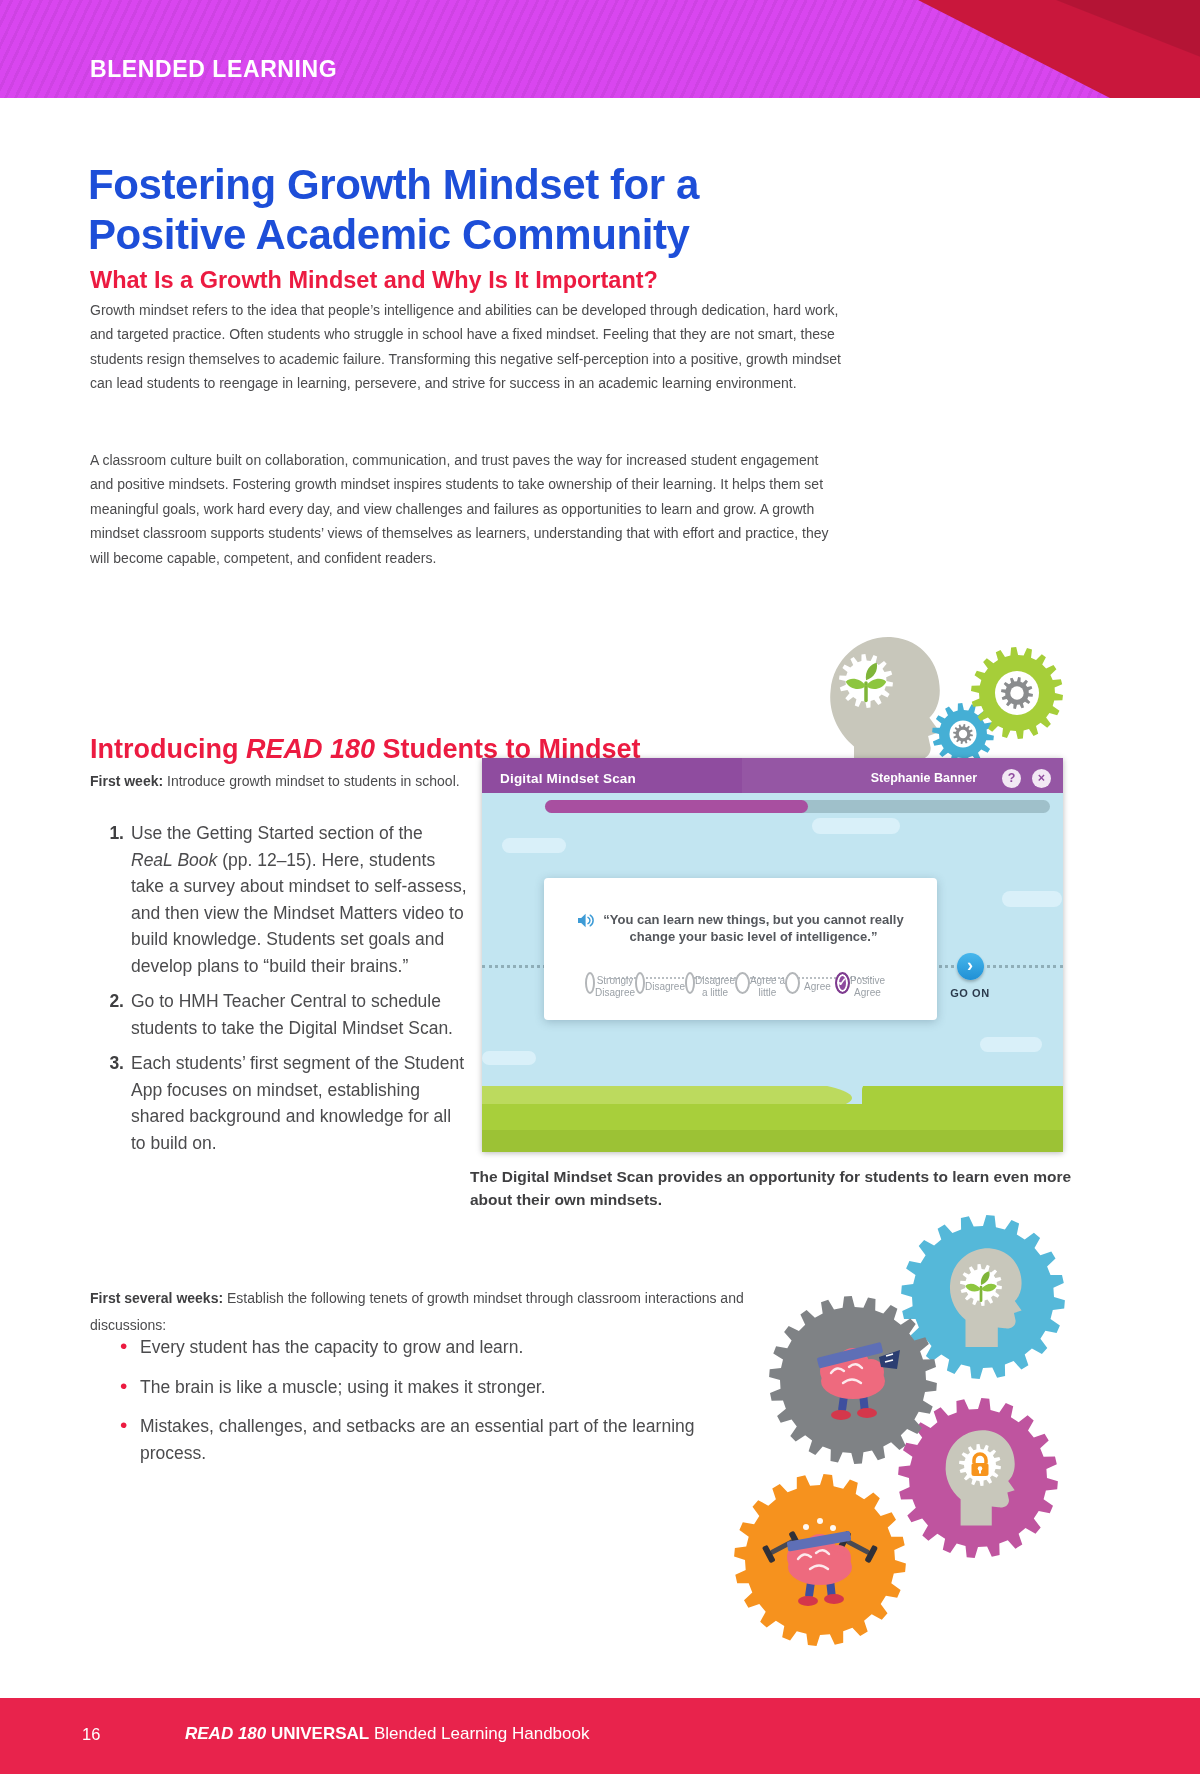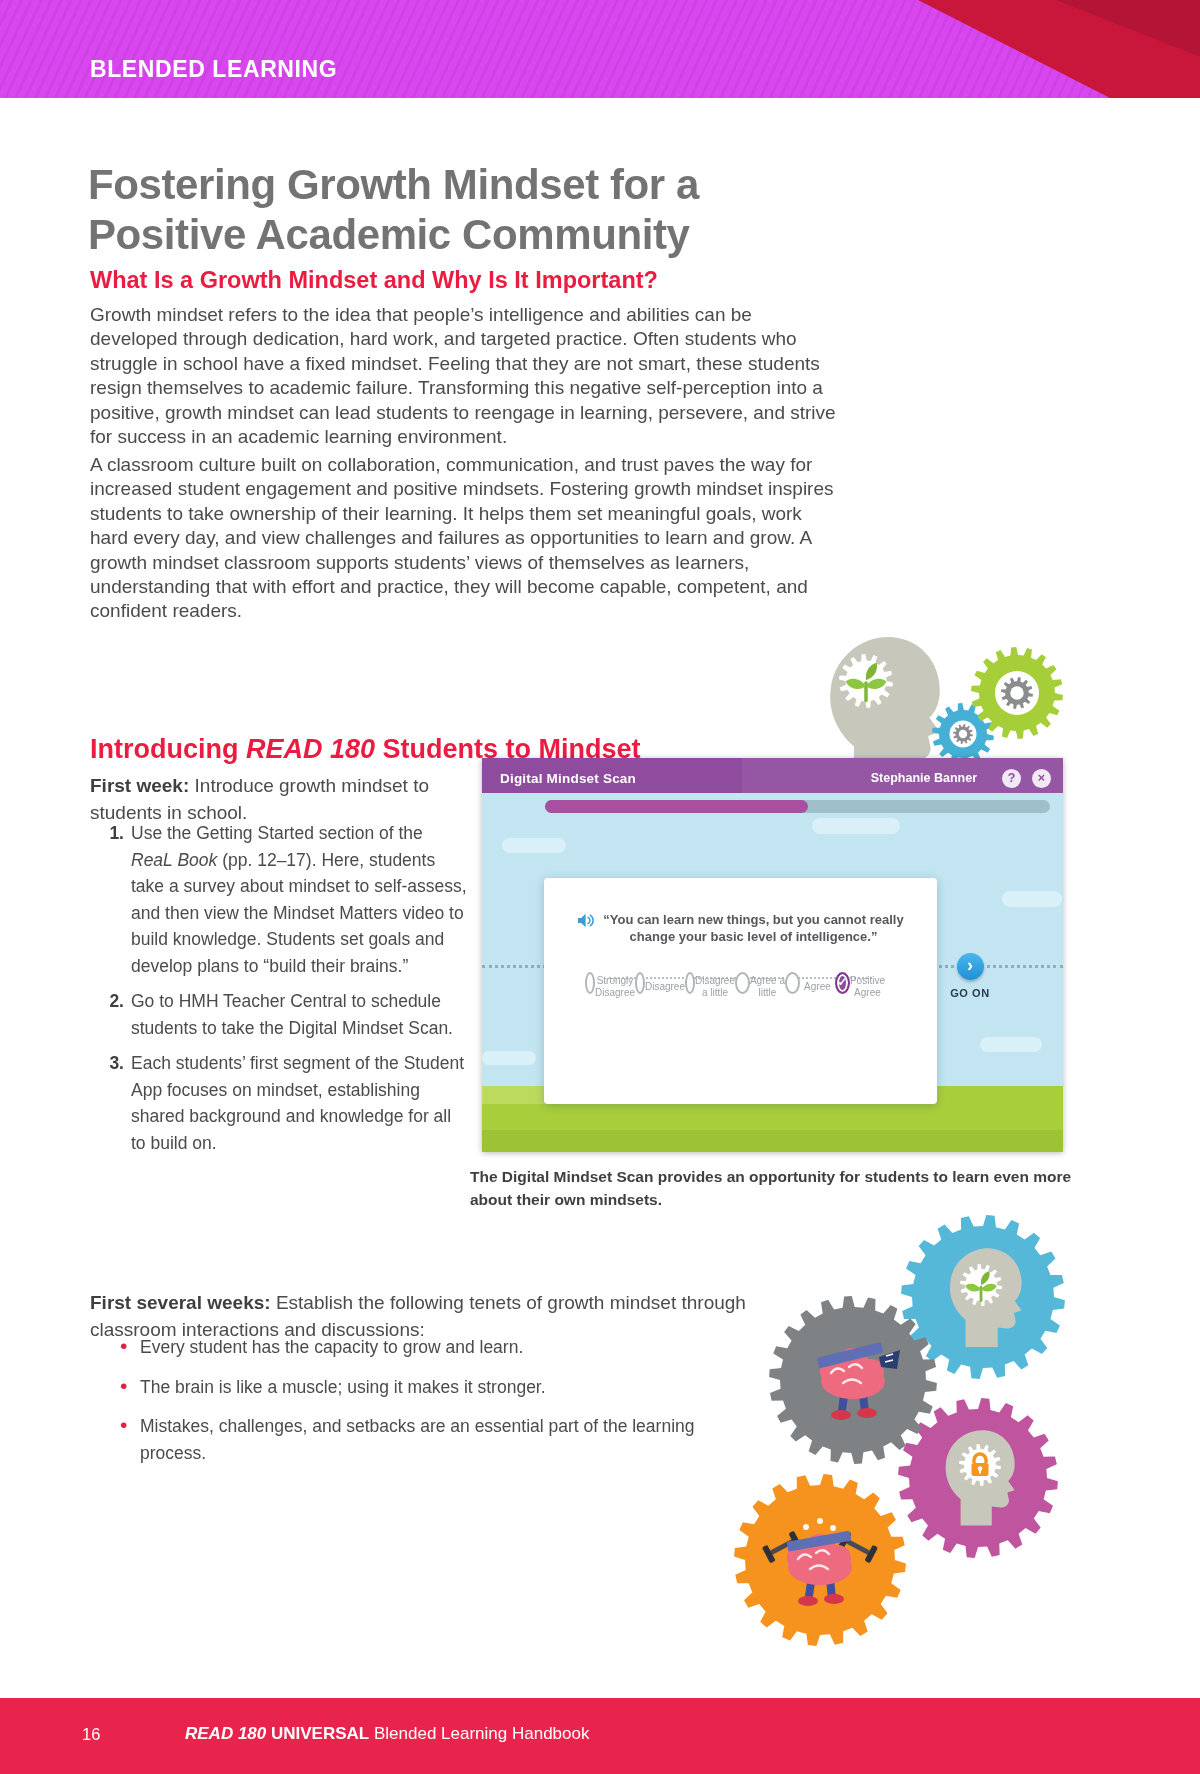--- a/index.html
+++ b/index.html
@@ -7,25 +7,25 @@
   .page{position:relative;width:1200px;height:1774px;margin:0 auto;background:#fff;overflow:hidden}
 
   
   .header-band{position:absolute;left:0;top:0;width:1200px;height:98px;background:#d946ef}
   .header-stripes{position:absolute;inset:0;background:repeating-linear-gradient(115deg,rgba(0,0,0,.05) 0 3px,transparent 3px 9px)}
   .header-dark{position:absolute;top:0;right:0;width:300px;height:98px;background:#C9173C;clip-path:polygon(6% 0,100% 0,100% 100%,70% 100%)}
   .header-dark::after{content:"";position:absolute;inset:0;background:rgba(0,0,0,.10);clip-path:polygon(52% 0,100% 0,100% 58%)}
   .kicker{position:absolute;left:90px;top:56px;color:#fff;font-size:23px;font-weight:bold;letter-spacing:.6px}
 
   
-  .page-title{position:absolute;left:88px;top:132px;width:680px;font-size:42px;line-height:50px;font-weight:bold;color:#737373;letter-spacing:-.4px}
+  .page-title{position:absolute;left:88px;top:132px;width:680px;font-size:42px;line-height:50px;font-weight:bold;color:#1d4ed8;letter-spacing:-.4px}
   .red-h1{position:absolute;left:90px;top:247px;font-size:23.5px;font-weight:bold;color:#EC1B41}
   .red-h2{position:absolute;left:90px;top:712px;font-size:27px;font-weight:bold;color:#EC1B41}
   .red-h2 .it{font-style:italic}
-  .para{position:absolute;color:#4B4B4D;font-size:19px;line-height:24.4px}
+  .para{position:absolute;color:#4B4B4D;font-size:14px;line-height:24.4px}
   #p1{left:90px;top:284px;width:752px}
   #p2{left:90px;top:434px;width:752px}
   .lead-bold{font-weight:bold;color:#3F3F41}
   #first-week{left:90px;top:754px;width:372px;line-height:26.5px}
   .steps{position:absolute;left:90px;top:820px;width:378px}
   .step{display:flex;margin-bottom:9px;color:#4B4B4D;font-size:17.5px;line-height:26.5px}
   .step-num{flex:none;width:34px;margin-right:7px;text-align:right;font-weight:bold;color:#3F3F41}
   .step-text .it{font-style:italic}
   #first-weeks{left:90px;top:1271px;width:708px;line-height:26.5px}
   .bullets{position:absolute;left:90px;top:1334px;width:655px;margin:0;padding:0}
@@ -38,21 +38,21 @@
   .app-bar{position:relative;height:35px;background:#8F4C9F;display:flex;align-items:center;padding:5px 12px 0 18px}
   .app-bar::before{content:"";position:absolute;left:260px;top:0;bottom:0;right:0;background:rgba(255,255,255,.06)}
   .app-title{color:#fff;font-size:13.5px;font-weight:bold;letter-spacing:.2px}
   .app-user{margin-left:auto;color:#fff;font-size:12.5px;font-weight:bold;margin-right:14px;position:relative}
   .bar-icon{position:relative;flex:none;width:19px;height:19px;border-radius:50%;background:#F2E9F4;color:#8F4C9F;font-size:12.5px;font-weight:bold;display:flex;align-items:center;justify-content:center;margin-left:11px;cursor:pointer}
   .app-sky{position:relative;height:359px;background:#C2E5F1;overflow:hidden}
   .progress-track{position:absolute;left:63px;top:7px;width:505px;height:13px;border-radius:7px;background:#9FC0CA}
   .progress-fill{height:100%;border-radius:7px;background:#A84FA0}
   .cloud{position:absolute;background:#D9F0F9;border-radius:10px}
   .ruler{position:absolute;left:0;right:0;top:172px;border-top:3px dotted #8FAEB8}
-  .survey-card{position:absolute;left:62px;top:85px;width:393px;height:226px;background:#fff;border-radius:4px;box-shadow:0 2px 10px rgba(50,80,100,.28);z-index:2}
+  .survey-card{position:absolute;left:62px;top:85px;width:393px;height:142px;background:#fff;border-radius:4px;box-shadow:0 2px 10px rgba(50,80,100,.28);z-index:2}
   .q-row{display:flex;justify-content:center;gap:9px;margin-top:33px}
   .q-icon{flex:none;margin-top:2px}
   .question{width:302px;text-align:center;font-size:13px;line-height:17px;font-weight:bold;color:#54575C}
   .options{position:absolute;left:41px;top:88px;width:311px;display:flex}
   .options::before{content:"";position:absolute;left:24px;right:24px;top:11px;border-top:2px dotted #B9BEC2}
   .opt{position:relative;width:50px;display:flex;align-items:center;cursor:pointer}
   .radio{position:relative;z-index:1;width:22px;height:22px;border-radius:50%;border:2px solid #B3B6B9;background:#fff}
   .radio.sel{border-color:#7E3B8F;background:#8E4A9E;box-shadow:inset 0 0 0 2px #fff}
   .chk{display:none;color:#fff;font-size:12px;font-weight:bold;line-height:17px;text-align:center}
   .chk::before{content:"\2713"}
@@ -115,21 +115,21 @@
     </svg>
 
   <h2 class="red-h2"><span>Introducing </span><span class="it">READ 180</span><span> Students to Mindset</span></h2>
 
   <p class="para" id="first-week"><span class="lead-bold">First week:</span><span> Introduce growth mindset to students in school.</span></p>
 
   <div class="steps">
 
       <div class="step">
         <span class="step-num">1.</span>
-        <span class="step-text"><span>Use the Getting Started section of the </span><span class="it">ReaL Book</span><span> (pp. 12–17). Here, students take a survey about mindset to self-assess, and then view the Mindset Matters video to build knowledge. Students set goals and develop plans to “build their brains.”</span></span>
+        <span class="step-text"><span>Use the Getting Started section of the </span><span class="it">ReaL Book</span><span> (pp. 12–15). Here, students take a survey about mindset to self-assess, and then view the Mindset Matters video to build knowledge. Students set goals and develop plans to “build their brains.”</span></span>
       </div>
 
       <div class="step">
         <span class="step-num">2.</span>
         <span class="step-text"><span>Go to HMH Teacher Central to schedule students to take the Digital Mindset Scan.</span><span class="it"></span><span></span></span>
       </div>
 
       <div class="step">
         <span class="step-num">3.</span>
         <span class="step-text"><span>Each students’ first segment of the Student App focuses on mindset, establishing shared background and knowledge for all to build on.</span><span class="it"></span><span></span></span>

